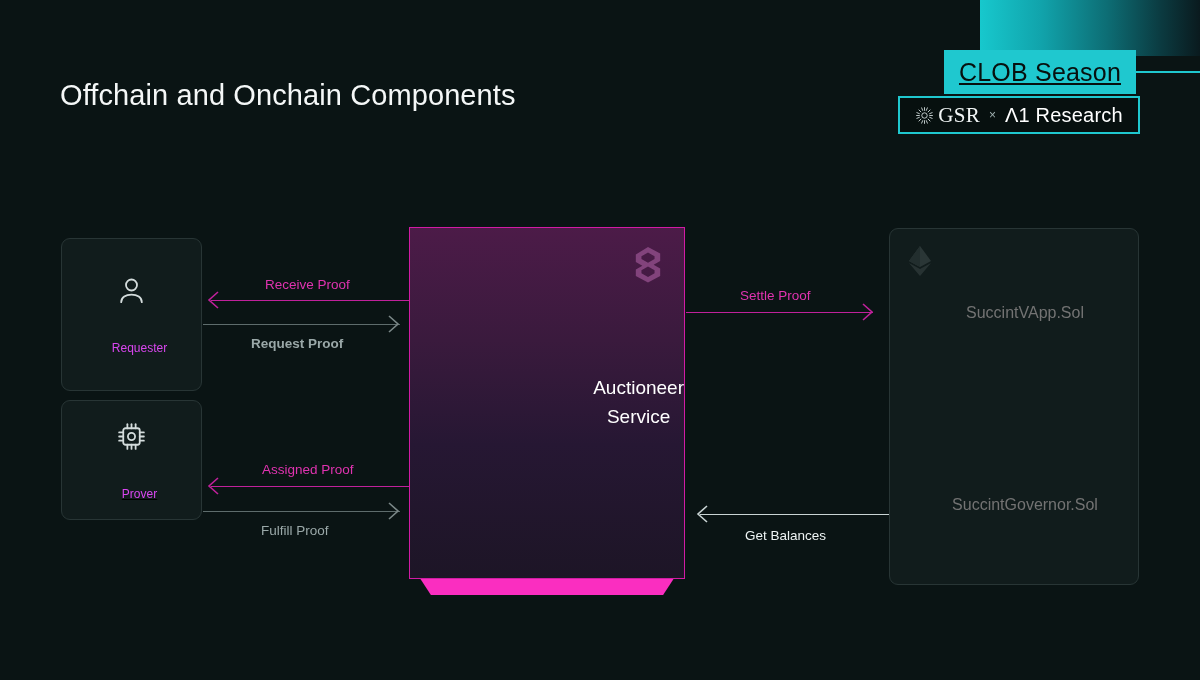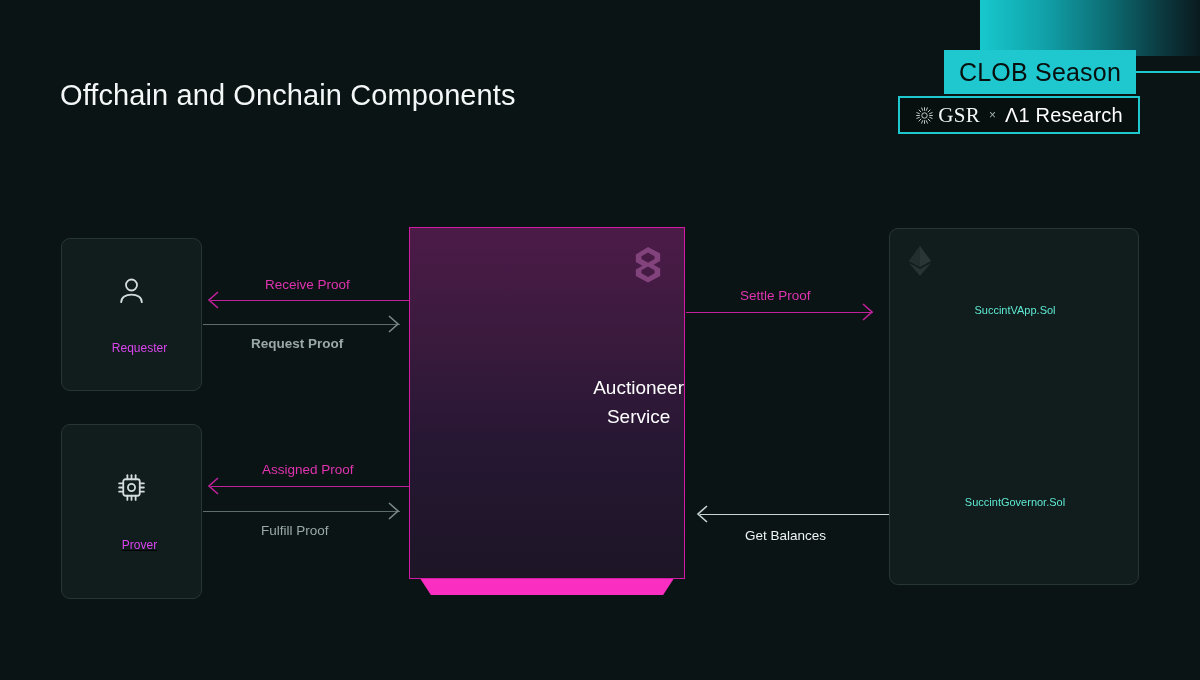--- a/index.html
+++ b/index.html
@@ -17,20 +17,21 @@
     background:linear-gradient(90deg,#17c8cd 0%, #11a3ab 28%, #0d6d74 58%, #0b3b41 82%, #0a1a1e 100%);
   }
   .badge-banner{
     position:absolute; left:944px; top:50px; width:192px; height:44px;
     background:#1fc8cf;
     display:flex; align-items:center; justify-content:center;
   }
   .badge-banner span{
     font-size:25px; color:#07100f; letter-spacing:.2px; font-weight:400;
     white-space:nowrap;
+    text-decoration:underline;
   }
   .badge-line{
     position:absolute; left:1136px; top:71px; width:64px; height:2px; background:#1fc8cf;
   }
   .badge-bar{
     position:absolute; left:898px; top:96px; width:242px; height:38px;
     background:#07100f; border:2px solid #1fc8cf;
     display:flex; align-items:center; justify-content:center; gap:9px;
   }
   .gsr-wrap{ display:flex; align-items:center; gap:4px; }
@@ -46,21 +47,21 @@
 
   
   .node{
     position:absolute; width:141px;
     background:#111c1c; border:1px solid #283535; border-radius:9px;
     display:flex; flex-direction:column; align-items:center; justify-content:center;
   }
   .node .ic{ margin-bottom:30px; }
   .node .lbl{ font-size:12px; color:#d946ef;padding-left:16px; }
   #node-requester{ left:61px; top:238px; height:153px; }
-  #node-prover{ left:61px; top:424px; height:175px;text-decoration:underline; }
+  #node-prover{ left:61px; top:400px; height:120px;text-decoration:underline; }
 
   
   .center-glow{
     position:absolute; left:412px; top:566px; width:270px; height:29px;
     background:#fa2ec0;
     clip-path:polygon(0 0, 100% 0, 93% 100%, 7% 100%);
   }
   .center-box{
     position:absolute; left:409px; top:227px; width:276px; height:352px;
     border:1.5px solid #d11ba4;
@@ -75,22 +76,22 @@
     position:absolute; right:17px; top:17px; width:38px; height:45px; opacity:.85;
   }
 
   
   .contracts{
     position:absolute; left:889px; top:228px; width:250px; height:357px;
     background:#111c1c; border:1px solid #283535; border-radius:9px;
   }
   .eth-logo{ position:absolute; left:18px; top:17px; width:24px; height:30px; opacity:.45;}
   .contract-item{
-    position:absolute; left:0; width:250px; text-align:center;
-    font-size:11px; color:#5eead4;
+    position:absolute; left:10px; width:250px; text-align:center;
+    font-size:16px; color:#737373;
   }
   #contract-0{ top:75px; }
   #contract-1{ top:171px; }
   #contract-2{ top:267px; }
 
   
   .conn{ position:absolute; }
   .line{ position:absolute; height:1px; }
   .arrow-lbl{
     position:absolute; font-size:13.5px; white-space:nowrap;

